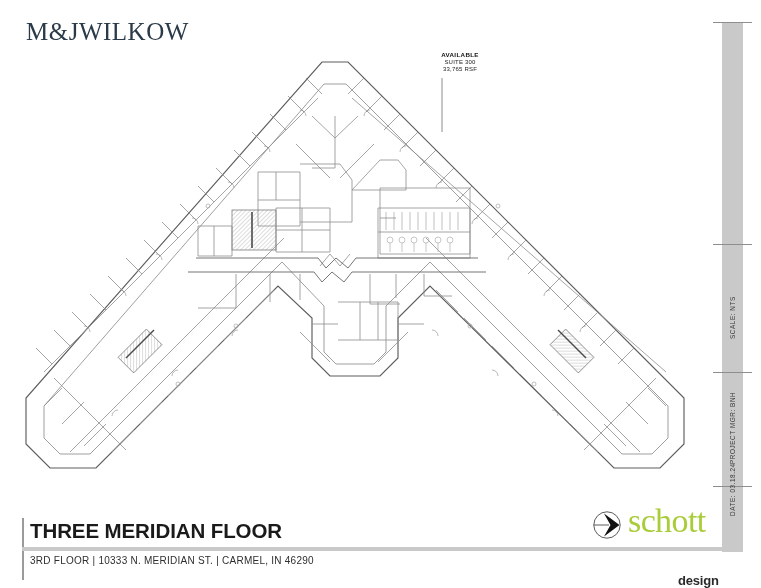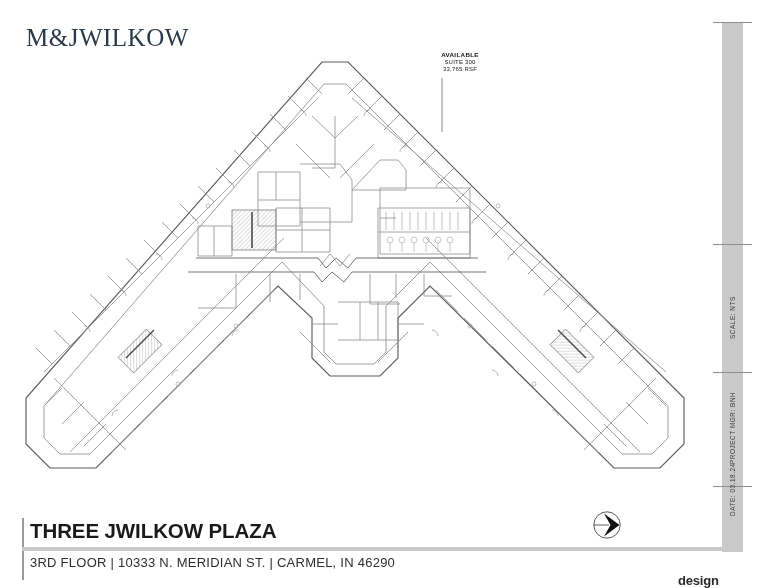--- a/index.html
+++ b/index.html
@@ -19,21 +19,20 @@
   
   #brand-logo {
     position: absolute;
     left: 26px;
     top: 18px;
     font-family: "Liberation Serif", serif;
     font-size: 25px;
     letter-spacing: 0.5px;
     color: #2b3a48;
     white-space: nowrap;
-    margin-top: 6px;
   }
 
   
   #floorplan-area {
     position: absolute;
     left: 0;
     top: 40px;
     width: 712px;
     height: 460px;
   }
@@ -124,21 +123,21 @@
     font-size: 20.5px;
     font-weight: bold;
     letter-spacing: -0.1px;
     color: #1a1a1a;
     white-space: nowrap;
   }
   #project-address {
     position: absolute;
     left: 30px;
     top: 555px;
-    font-size: 13px;
+    font-size: 10px;
     letter-spacing: 0.25px;
     color: #2e2e2e;
     white-space: nowrap;
   }
 
   
   #schott-logo {
     position: absolute;
     left: 592px;
     top: 506px;
@@ -443,23 +442,24 @@
   <div class="rail-tick" style="top:464px;"></div>
 
   <div class="rail-label" style="top:248px; height:96px;">SCALE:  NTS</div>
   <div class="rail-label" style="top:352px; height:108px;">PROJECT MGR: BNH</div>
   <div class="rail-label" style="top:422px; height:92px;">DATE: 03.18.24</div>
 </div>
 
 <div id="footer-accent-line"></div>
 <div id="footer-rule"></div>
 
-<div id="project-title">THREE JWILKOW PLAZA</div>
+<div id="project-title">THREE MERIDIAN FLOOR</div>
 <div id="project-address">3RD FLOOR  |  10333 N. MERIDIAN ST.  | CARMEL, IN 46290</div>
 
 <div id="schott-logo">
   <svg id="schott-mark" viewBox="0 0 30 30" xmlns="http://www.w3.org/2000/svg">
     <circle cx="15" cy="15" r="13.2" fill="none" stroke="#4a4a4a" stroke-width="0.9"></circle>
     <line x1="1.8" y1="15" x2="17" y2="15" stroke="#4a4a4a" stroke-width="0.9"></line>
     <path d="M 12 3.5 L 27.5 15 L 12 26.5 L 18.5 15 Z" fill="#111111"></path>
   </svg>
+  <div id="schott-wordmark">schott</div>
   <div id="schott-sub">design</div>
 </div>
 
 </body></html>

